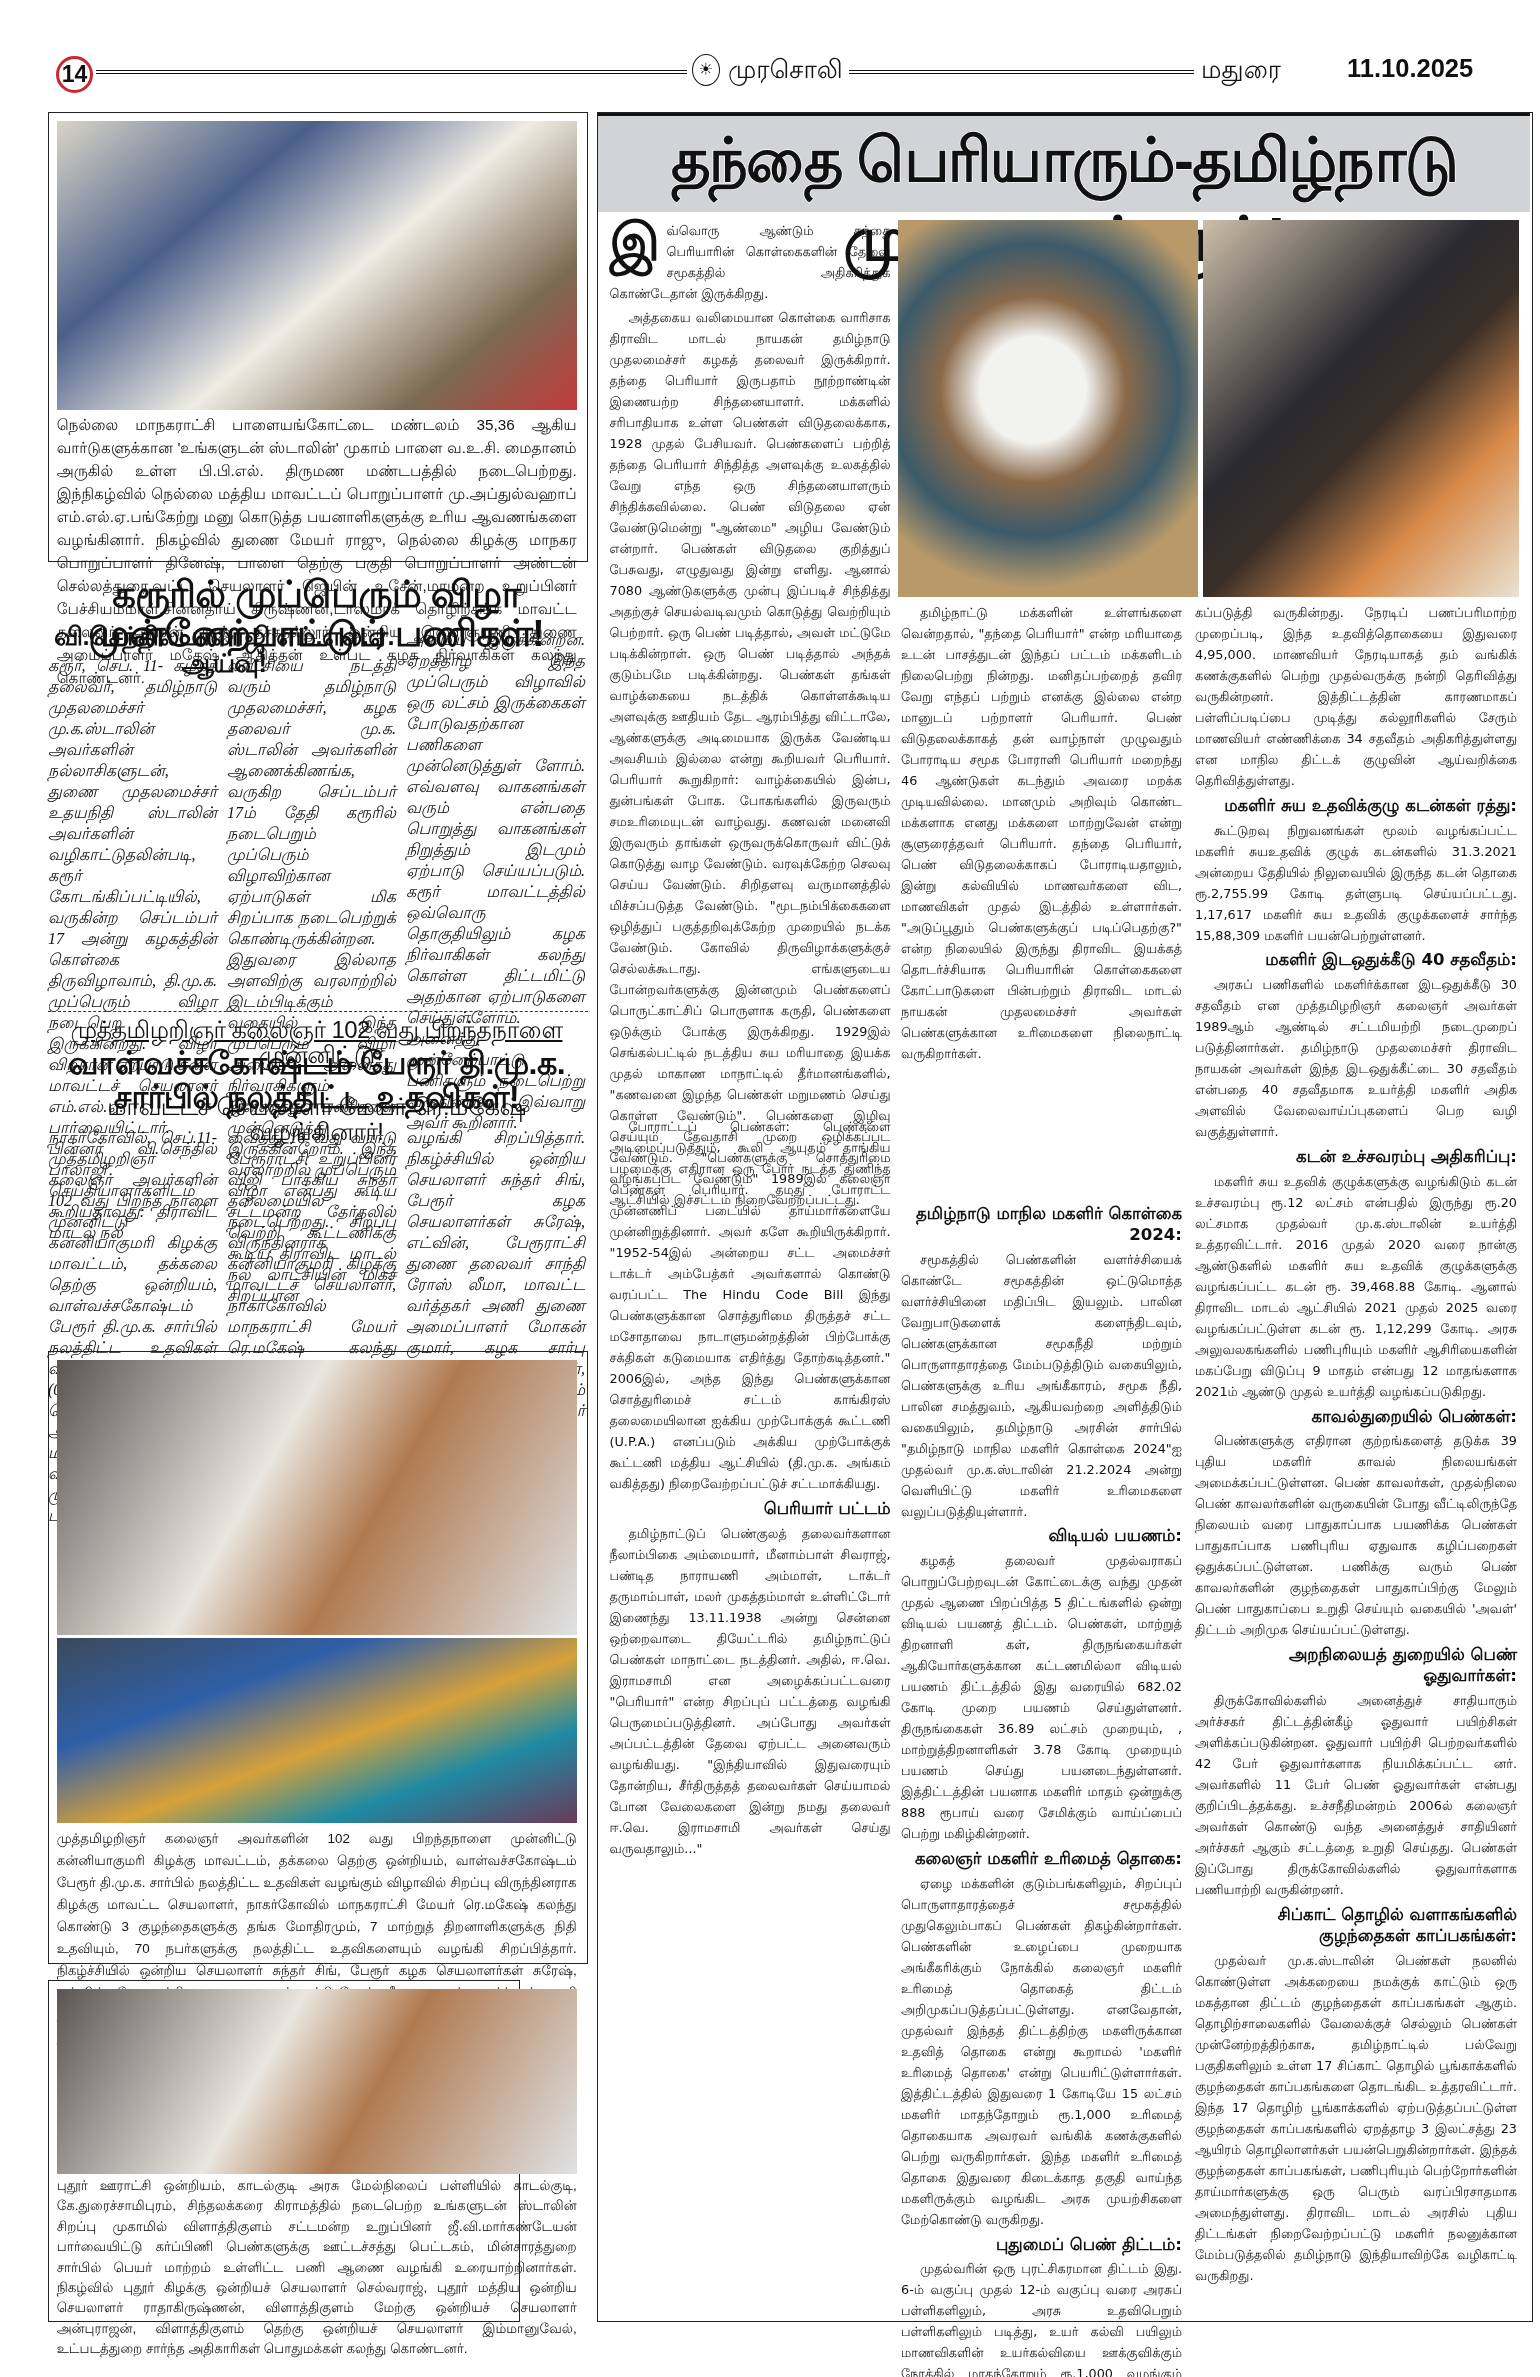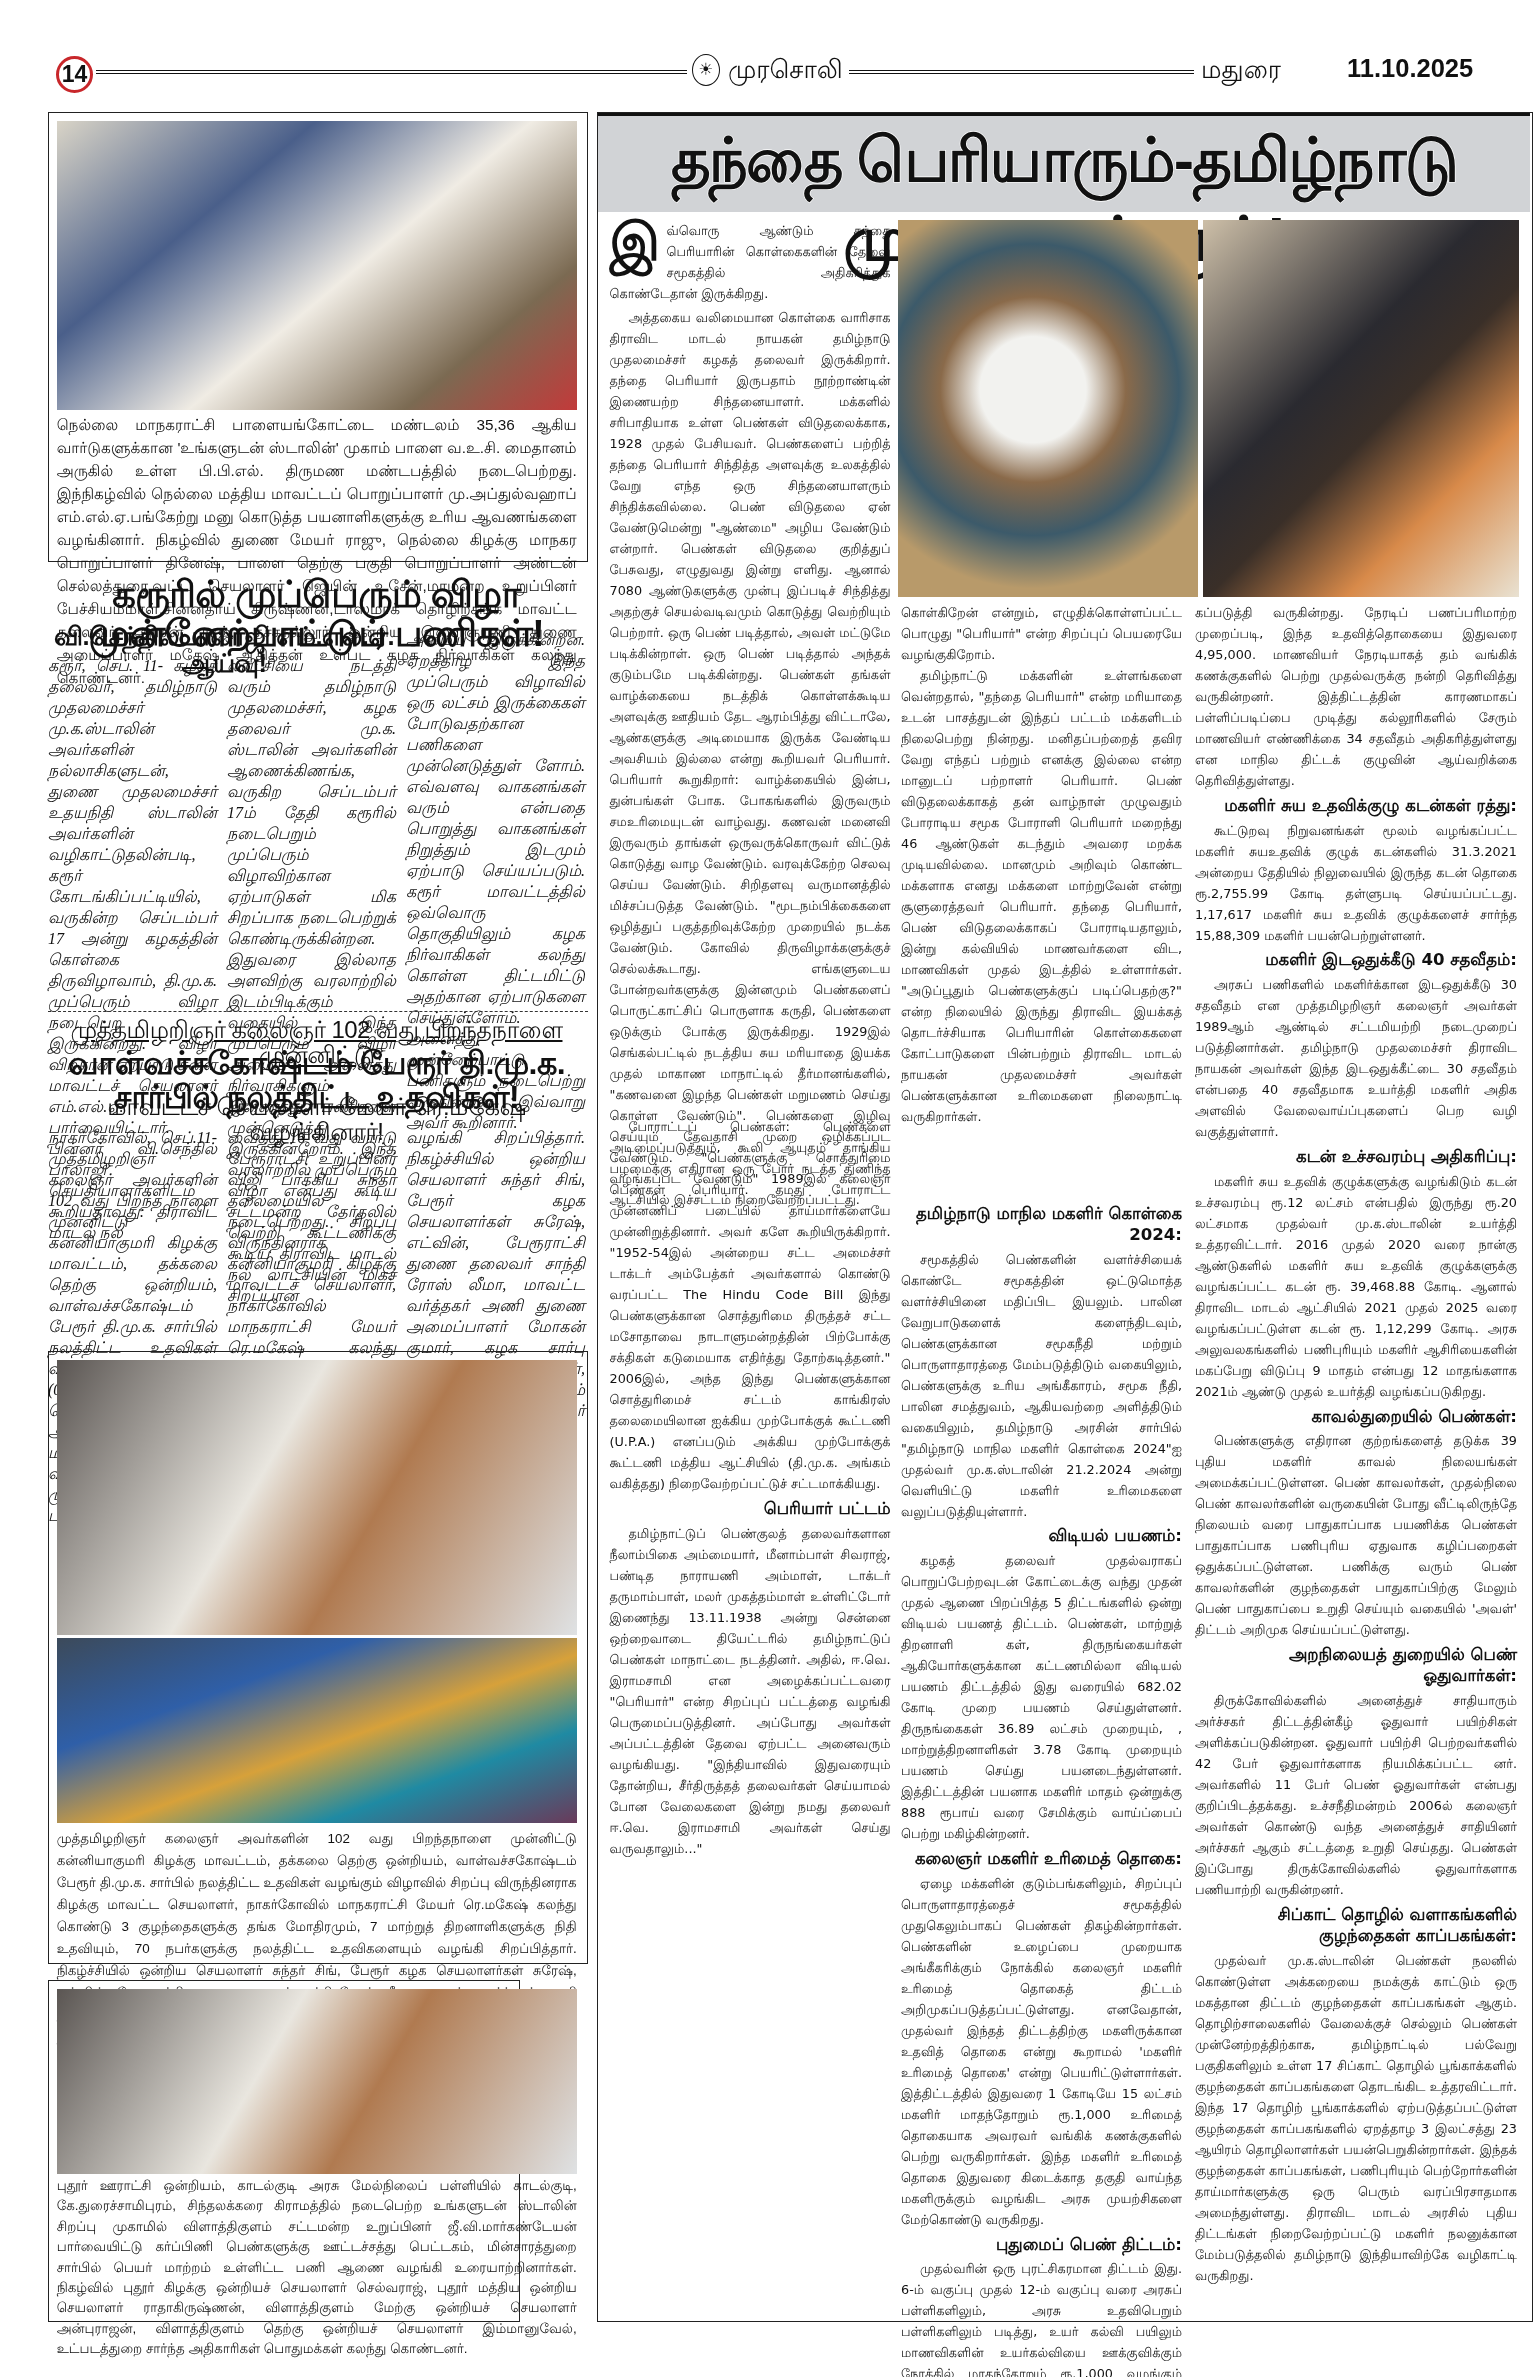--- a/index.html
+++ b/index.html
@@ -89,21 +89,20 @@
   <div class="abs photo painting" style="left:300px;top:107px;width:300px;height:377px;"></div>
   <div class="abs photo" style="left:605px;top:107px;width:316px;height:377px;background:linear-gradient(135deg,#cdbfa8,#2a2a30 40%,#3a2f28 55%,#d88a4a 75%,#e9e2d2);"></div>
 
   <div class="abs body-col2" style="left:11.5px;top:1003px;width:281px;">
     <p style="margin:0;text-indent:19px;">போராட்டப் பெண்கள்: பெண்களை அடிமைப்படுத்தும், கூலி ஆயுதம் தாங்கிய பழமைக்கு எதிரான ஒரு போர் நடத்த துணிந்த பெண்கள் பெரியார். தமது போராட்ட முன்னணிப் படையில் தாய்மார்களையே முன்னிறுத்தினார். அவர் களே கூறியிருக்கிறார். "1952-54இல் அன்றைய சட்ட அமைச்சர் டாக்டர் அம்பேத்கர் அவர்களால் கொண்டு வரப்பட்ட The Hindu Code Bill இந்து பெண்களுக்கான சொத்துரிமை திருத்தச் சட்ட மசோதாவை நாடாளுமன்றத்தின் பிற்போக்கு சக்திகள் கடுமையாக எதிர்த்து தோற்கடித்தனர்." 2006இல், அந்த இந்து பெண்களுக்கான சொத்துரிமைச் சட்டம் காங்கிரஸ் தலைமையிலான ஐக்கிய முற்போக்குக் கூட்டணி (U.P.A.) எனப்படும் அக்கிய முற்போக்குக் கூட்டணி மத்திய ஆட்சியில் (தி.மு.க. அங்கம் வகித்தது) நிறைவேற்றப்பட்டுச் சட்டமாக்கியது.</p>
     <div class="subhd">பெரியார் பட்டம்</div>
     <p style="margin:0;text-indent:19px;">தமிழ்நாட்டுப் பெண்குலத் தலைவர்களான நீலாம்பிகை அம்மையார், மீனாம்பாள் சிவராஜ், பண்டித நாராயணி அம்மாள், டாக்டர் தருமாம்பாள், மலர் முகத்தம்மாள் உள்ளிட்டோர் இணைந்து 13.11.1938 அன்று சென்னை ஒற்றைவாடை தியேட்டரில் தமிழ்நாட்டுப் பெண்கள் மாநாட்டை நடத்தினர். அதில், ஈ.வெ. இராமசாமி என அழைக்கப்பட்டவரை "பெரியார்" என்ற சிறப்புப் பட்டத்தை வழங்கி பெருமைப்படுத்தினர். அப்போது அவர்கள் அப்பட்டத்தின் தேவை ஏற்பட்ட அனைவரும் வழங்கியது. "இந்தியாவில் இதுவரையும் தோன்றிய, சீர்திருத்தத் தலைவர்கள் செய்யாமல் போன வேலைகளை இன்று நமது தலைவர் ஈ.வெ. இராமசாமி அவர்கள் செய்து வருவதாலும்..."</p>
   </div>
 
   <div class="abs body-col2" style="left:303px;top:489px;width:281px;">
-    <p style="margin:0;">கொள்கிறேன் என்றும், எழுதிக்கொள்ளப்பட்ட பொழுது "பெரியார்" என்ற சிறப்புப் பெயரையே வழங்குகிறோம்.</p>
     <p style="margin:0;text-indent:19px;">தமிழ்நாட்டு மக்களின் உள்ளங்களை வென்றதால், "தந்தை பெரியார்" என்ற மரியாதை உடன் பாசத்துடன் இந்தப் பட்டம் மக்களிடம் நிலைபெற்று நின்றது. மனிதப்பற்றைத் தவிர வேறு எந்தப் பற்றும் எனக்கு இல்லை என்ற மானுடப் பற்றாளர் பெரியார். பெண் விடுதலைக்காகத் தன் வாழ்நாள் முழுவதும் போராடிய சமூக போராளி பெரியார் மறைந்து 46 ஆண்டுகள் கடந்தும் அவரை மறக்க முடியவில்லை. மானமும் அறிவும் கொண்ட மக்களாக எனது மக்களை மாற்றுவேன் என்று சூளுரைத்தவர் பெரியார். தந்தை பெரியார், பெண் விடுதலைக்காகப் போராடியதாலும், இன்று கல்வியில் மாணவர்களை விட, மாணவிகள் முதல் இடத்தில் உள்ளார்கள். "அடுப்பூதும் பெண்களுக்குப் படிப்பெதற்கு?" என்ற நிலையில் இருந்து திராவிட இயக்கத் தொடர்ச்சியாக பெரியாரின் கொள்கைகளை கோட்பாடுகளை பின்பற்றும் திராவிட மாடல் நாயகன் முதலமைச்சர் அவர்கள் பெண்களுக்கான உரிமைகளை நிலைநாட்டி வருகிறார்கள்.</p>
   </div>
 
 
   <div class="abs body-col2" style="left:303px;top:1086px;width:281px;">
     <div class="subhd">தமிழ்நாடு மாநில மகளிர் கொள்கை 2024:</div>
     <p style="margin:0;text-indent:19px;">சமூகத்தில் பெண்களின் வளர்ச்சியைக் கொண்டே சமூகத்தின் ஒட்டுமொத்த வளர்ச்சியினை மதிப்பிட இயலும். பாலின வேறுபாடுகளைக் களைந்திடவும், பெண்களுக்கான சமூகநீதி மற்றும் பொருளாதாரத்தை மேம்படுத்திடும் வகையிலும், பெண்களுக்கு உரிய அங்கீகாரம், சமூக நீதி, பாலின சமத்துவம், ஆகியவற்றை அளித்திடும் வகையிலும், தமிழ்நாடு அரசின் சார்பில் "தமிழ்நாடு மாநில மகளிர் கொள்கை 2024"ஐ முதல்வர் மு.க.ஸ்டாலின் 21.2.2024 அன்று வெளியிட்டு மகளிர் உரிமைகளை வலுப்படுத்தியுள்ளார்.</p>
     <div class="subhd">விடியல் பயணம்:</div>
     <p style="margin:0;text-indent:19px;">கழகத் தலைவர் முதல்வராகப் பொறுப்பேற்றவுடன் கோட்டைக்கு வந்து முதன் முதல் ஆணை பிறப்பித்த 5 திட்டங்களில் ஒன்று விடியல் பயணத் திட்டம். பெண்கள், மாற்றுத் திறனாளி கள், திருநங்கையர்கள் ஆகியோர்களுக்கான கட்டணமில்லா விடியல் பயணம் திட்டத்தில் இது வரையில் 682.02 கோடி முறை பயணம் செய்துள்ளனர். திருநங்கைகள் 36.89 லட்சம் முறையும், , மாற்றுத்திறனாளிகள் 3.78 கோடி முறையும் பயணம் செய்து பயனடைந்துள்ளனர். இத்திட்டத்தின் பயனாக மகளிர் மாதம் ஒன்றுக்கு 888 ரூபாய் வரை சேமிக்கும் வாய்ப்பைப் பெற்று மகிழ்கின்றனர்.</p>
     <div class="subhd">கலைஞர் மகளிர் உரிமைத் தொகை:</div>

